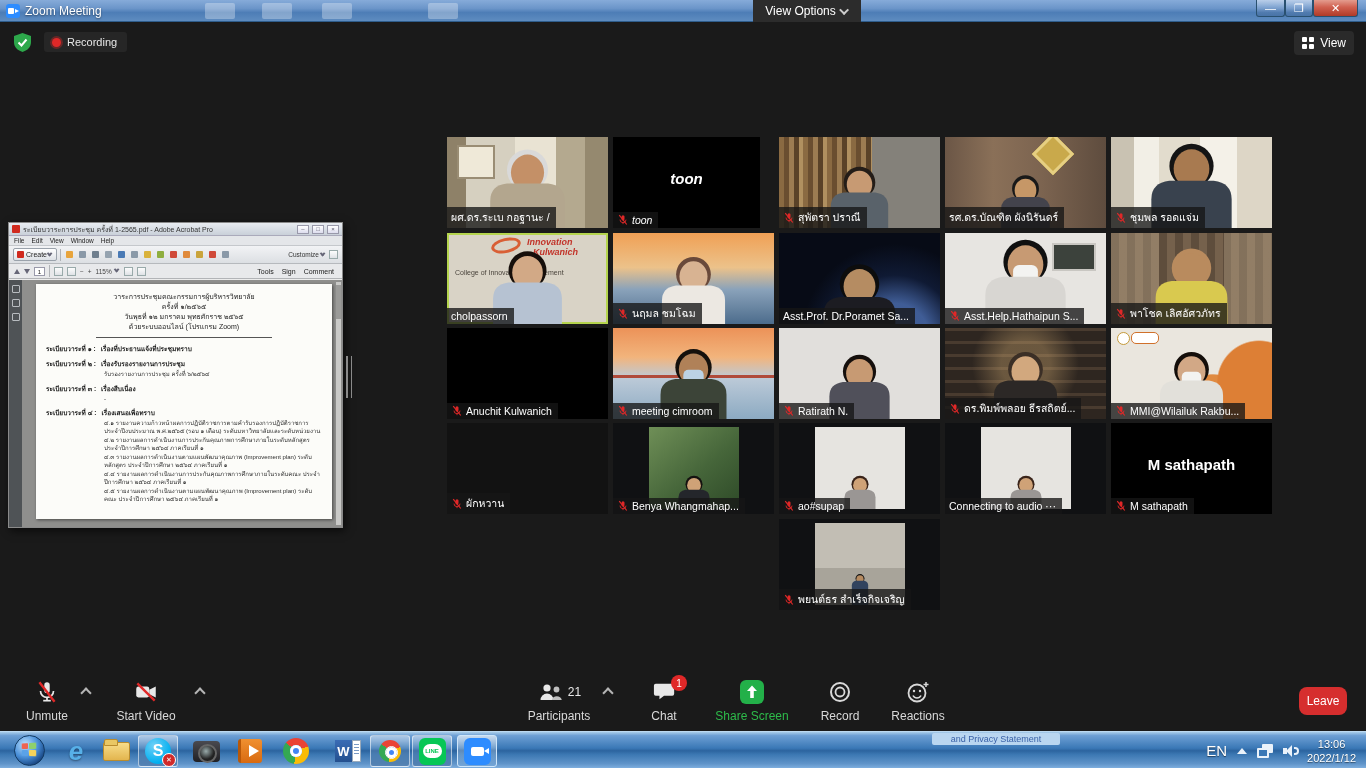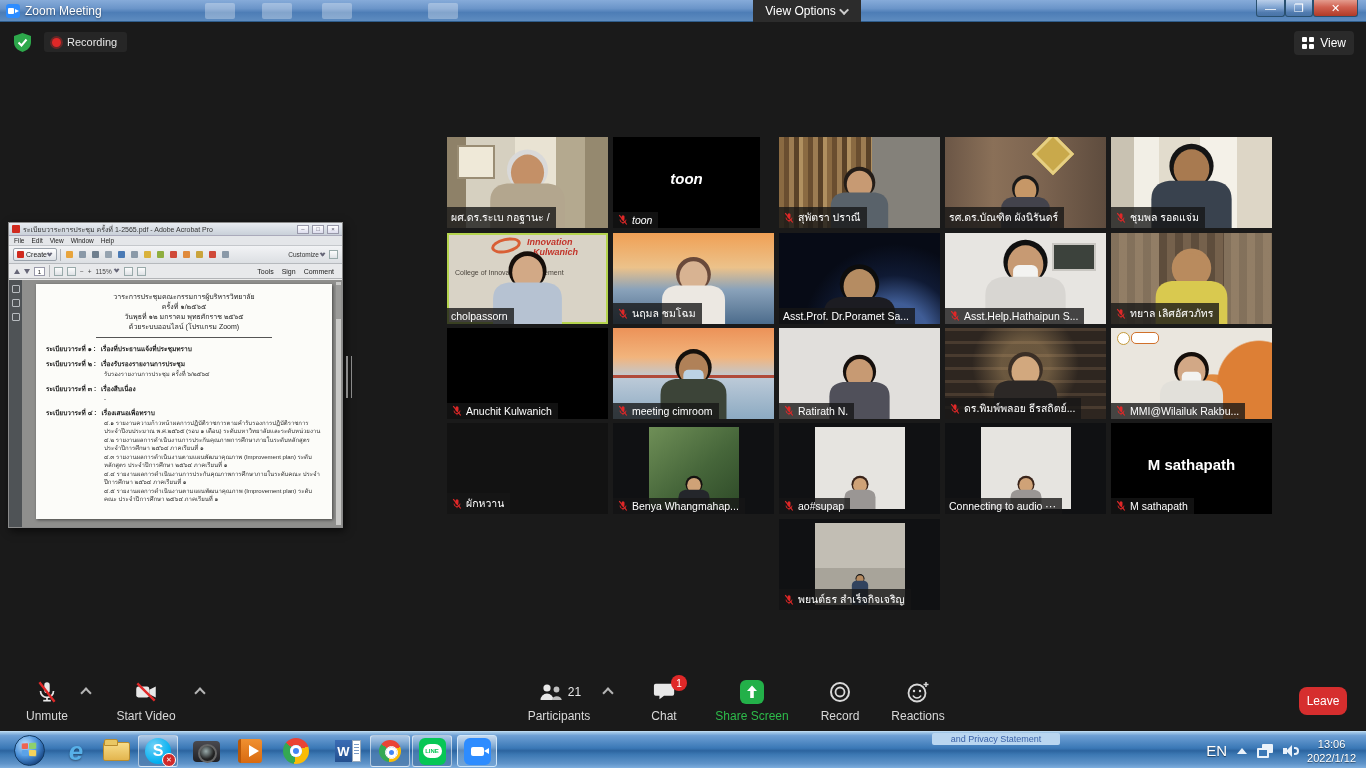--- a/index.html
+++ b/index.html
@@ -489,21 +489,21 @@
             <ellipse cx="80" cy="38" rx="16.1" ry="17.5" fill="#b98b5e"></ellipse>
             <path d="M43.75 94 L43.75 65.6 Q43.75 50.6 60 48.6 L100 48.6 Q116.25 50.6 116.25 65.6 L116.25 94 Z" fill="#d9c94f"></path>
           </svg>
           <div class="nlabel">
             <svg width="12" height="12" viewBox="0 0 16 16">
   <rect x="6" y="1.5" width="4" height="7" rx="2" fill="#e02828"></rect>
   <path d="M4 7.5 a4 4 0 0 0 8 0" stroke="#e02828" stroke-width="1.2" fill="none"></path>
   <line x1="8" y1="11.5" x2="8" y2="13.5" stroke="#e02828" stroke-width="1.2"></line>
   <line x1="3" y1="1.5" x2="13" y2="14" stroke="#e02828" stroke-width="1.6"></line>
             </svg>
-            <span>ทยาล เลิศอัศวภัทร</span>
+            <span>พาโชค เลิศอัศวภัทร</span>
           </div>
         </div>
         <div class="tile bg-black" style="left: 447px; top: 306px; width: 161px; height: 91px;">
           <div class="nlabel">
             <svg width="12" height="12" viewBox="0 0 16 16">
   <rect x="6" y="1.5" width="4" height="7" rx="2" fill="#e02828"></rect>
   <path d="M4 7.5 a4 4 0 0 0 8 0" stroke="#e02828" stroke-width="1.2" fill="none"></path>
   <line x1="8" y1="11.5" x2="8" y2="13.5" stroke="#e02828" stroke-width="1.2"></line>
   <line x1="3" y1="1.5" x2="13" y2="14" stroke="#e02828" stroke-width="1.6"></line>
             </svg>

